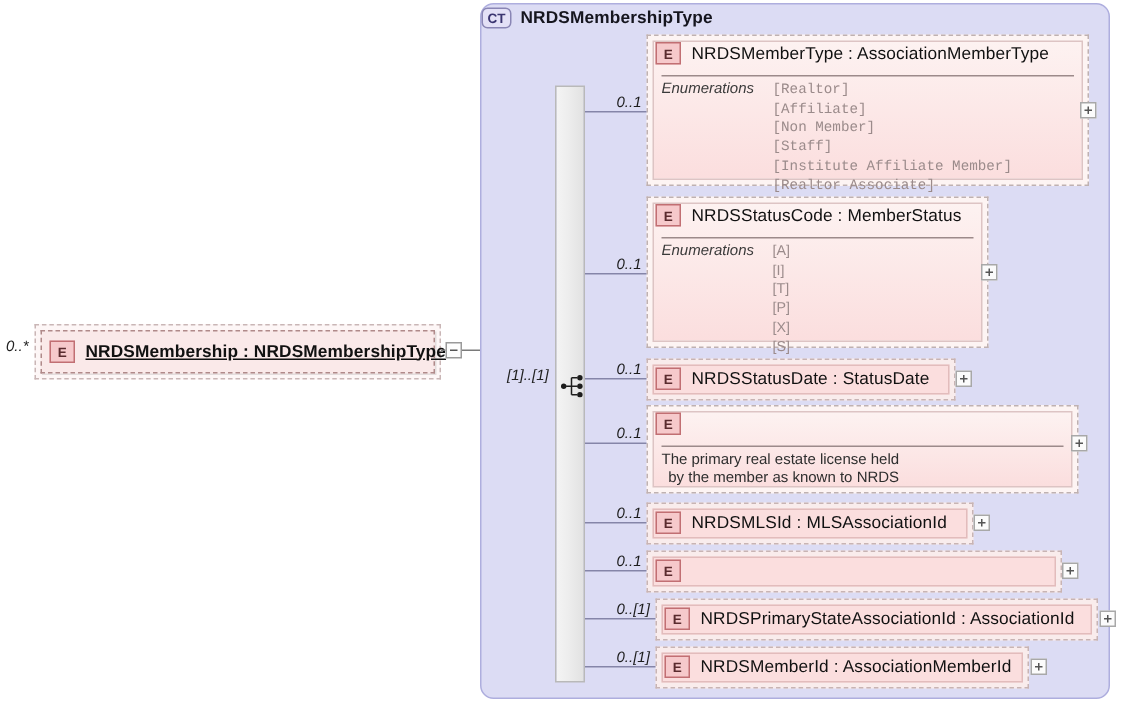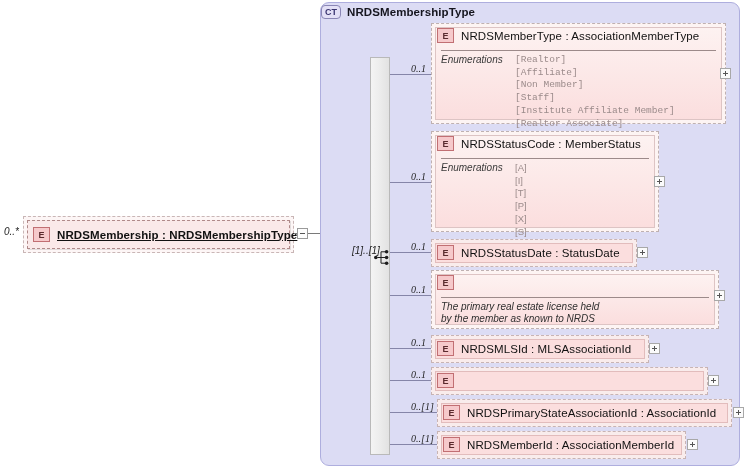--- a/index.html
+++ b/index.html
@@ -129,21 +129,21 @@
     box-sizing: border-box;
   }
   #sequence-icon {
     position: absolute;
     left: 374px;
     top: 250px;
     width: 16px;
     height: 15px;
   }
   #seq-card {
-    left: 352px;
+    left: 338px;
     top: 245px;
     text-align: center;
   }
 
   
   #root-connector {
     position: absolute;
     left: 294px;
     top: 233px;
     width: 28px;
@@ -247,35 +247,34 @@
   }
   .enum-values {
     position: absolute;
     font-size: 9.5px;
     line-height: 12.7px;
     color: #9b8b8b;
     white-space: pre;
   }
   .annot-text {
     position: absolute;
-    font-style: italic;
     font-size: 10px;
     line-height: 12px;
     color: #2e2e2e;
     white-space: pre;
+    text-align: right;
   }
 
   
   .card {
     position: absolute;
     font-style: italic;
     font-size: 10px;
     color: #1d1d1d;
     white-space: nowrap;
-    font-family: Liberation Serif, serif;
   }
   
   .hline {
     position: absolute;
     height: 1px;
     background: #8585a8;
   }
   
   .plus {
     position: absolute;

